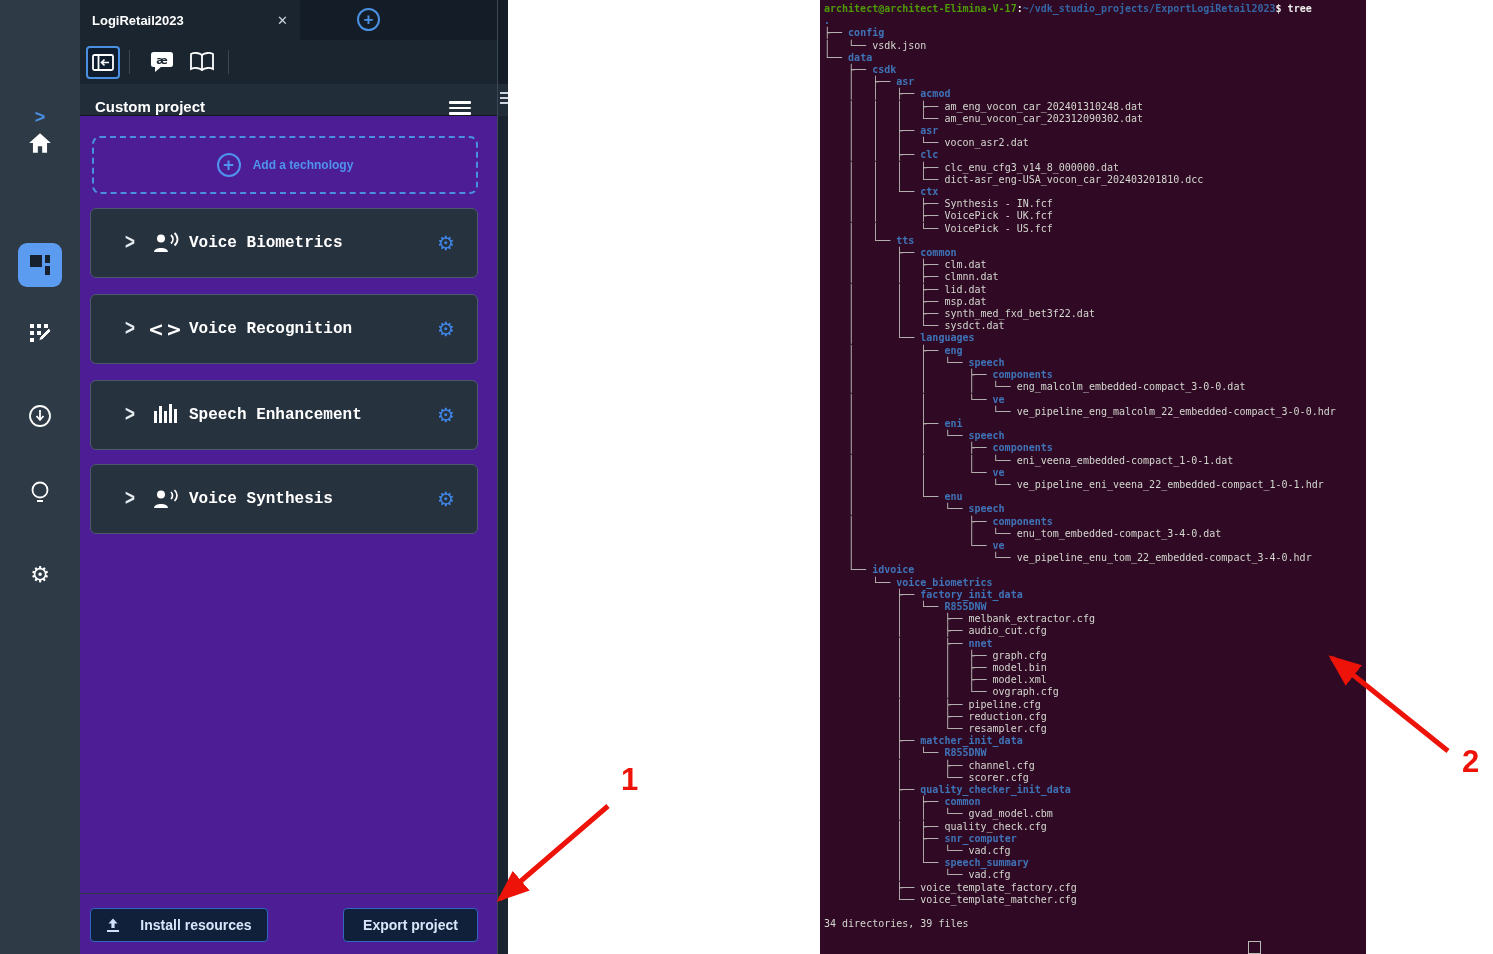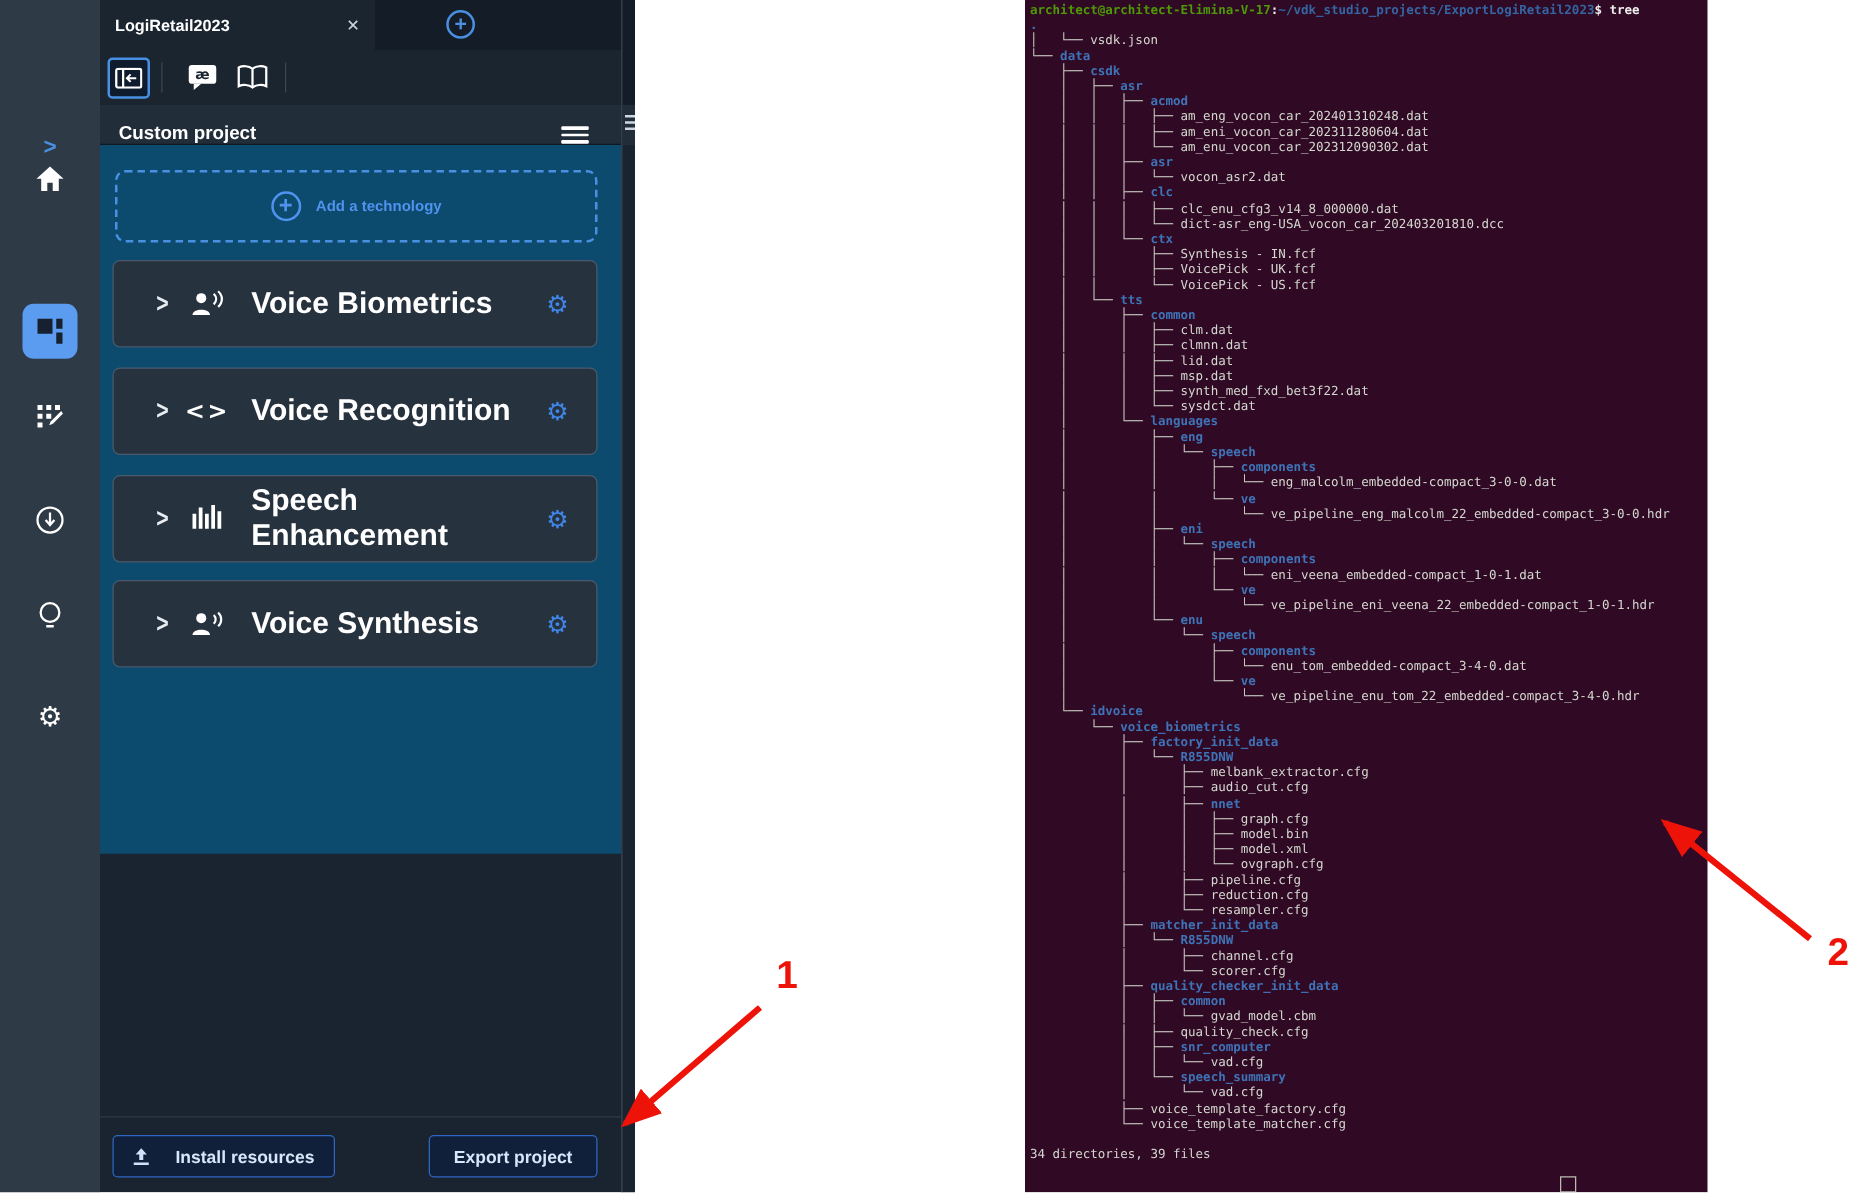--- a/index.html
+++ b/index.html
@@ -6,21 +6,21 @@
   .stage{position:relative;width:1493px;height:954px;background:#ffffff;overflow:hidden;
          font-family:"Liberation Sans",sans-serif;}
   
   .app-window{position:absolute;left:0;top:0;width:508px;height:954px;background:#1a2430;}
   .sidebar{position:absolute;left:0;top:0;width:80px;height:954px;background:#2e3a46;}
   .side-item{position:absolute;left:0;width:80px;height:44px;display:flex;align-items:center;justify-content:center;}
   .side-chevron{color:#4a90e2;font-size:18px;font-weight:bold;}
   .side-selected{position:absolute;left:18px;width:44px;height:44px;background:#5b9bf0;border-radius:9px;
                  display:flex;align-items:center;justify-content:center;}
   .gear-glyph{color:#ffffff;font-size:22px;line-height:1;font-family:"DejaVu Sans",sans-serif;}
-  .main{position:absolute;left:80px;top:0;width:417px;height:683px;background:#0c4a6e;}
+  .main{position:absolute;left:80px;top:0;width:417px;height:954px;background:#4c1d95;}
   .tabstrip{position:absolute;left:0;top:0;width:417px;height:40px;background:#141d27;}
   .tab{position:absolute;left:0;top:0;width:220px;height:40px;background:#1b2530;
        display:flex;align-items:center;padding:0 12px;box-sizing:border-box;}
   .tab-title{color:#ffffff;font-size:13px;font-weight:bold;flex:1;}
   .tab-close{color:#cdd5de;font-size:13px;cursor:default;}
   .newtab{position:absolute;left:277px;top:8px;width:23px;height:23px;border:2px solid #4a90e2;border-radius:50%;
           color:#4a90e2;display:flex;align-items:center;justify-content:center;font-size:17px;font-weight:bold;box-sizing:border-box;}
   .toolbar{position:absolute;left:0;top:40px;width:417px;height:44px;background:#1b2530;
            display:flex;align-items:center;}
   .tool-btn{width:34px;height:33px;margin-left:6px;display:flex;align-items:center;justify-content:center;border-radius:4px;}
@@ -33,21 +33,21 @@
   .hamburger div{height:2.6px;background:#ffffff;border-radius:1px;}
   .add-tech{position:absolute;left:12px;top:136px;width:386px;height:58px;border:2px dashed #4a90e2;border-radius:8px;
             display:flex;align-items:center;justify-content:center;gap:12px;box-sizing:border-box;}
   .add-tech .plus-circle{width:24px;height:24px;border:2.4px solid #4f93ee;border-radius:50%;color:#4f93ee;
             display:flex;align-items:center;justify-content:center;font-size:19px;font-weight:bold;box-sizing:border-box;}
   .add-tech .lbl{color:#4f93ee;font-size:12px;font-weight:bold;}
   .card{position:absolute;left:10px;width:388px;height:70px;background:#27323f;border:1px solid #4a5a6d;border-radius:6px;
         display:flex;align-items:center;box-sizing:border-box;}
   .card .chev{color:#e8edf2;font-size:17px;font-weight:bold;margin-left:34px;transform:scaleY(1.25);}
   .card .t-icon{width:30px;margin-left:16px;display:flex;align-items:center;justify-content:center;color:#ffffff;}
-  .card .t-label{color:#ffffff;font-size:24px;font-weight:bold;margin-left:20px;flex:1;}
+  .card .t-label{color:#ffffff;font-size:16px;font-weight:bold;margin-left:8px;flex:1;font-family:Liberation Mono, monospace;}
   .card .t-gear{color:#3f86e8;font-size:20px;margin-right:22px;font-family:"DejaVu Sans",sans-serif;}
   .angle-icon{font-size:19px;font-weight:bold;letter-spacing:2px;color:#ffffff;font-family:"DejaVu Sans",sans-serif;}
   .footer-bar{position:absolute;left:0;top:893px;width:417px;height:61px;border-top:1px solid #2c3845;box-sizing:border-box;}
   .f-btn{position:absolute;top:14px;height:34px;background:#10203a;border:1.5px solid #2f66c2;border-radius:4px;
          color:#d9e6fa;font-size:14px;font-weight:bold;display:flex;align-items:center;justify-content:center;gap:20px;box-sizing:border-box;}
   .f-install{left:10px;width:178px;}
   .f-export{left:263px;width:135px;}
   .sliver{position:absolute;left:497px;top:0;width:11px;height:954px;background:#1a2430;border-left:1px solid #394756;overflow:hidden;box-sizing:border-box;}
   .sliver .band-top{position:absolute;left:0;top:0;width:11px;height:84px;background:#141d27;}
   .sliver .band-head{position:absolute;left:0;top:84px;width:11px;height:32px;background:#222d3a;}
@@ -253,27 +253,27 @@
           <div></div>
           <div></div>
         </div>
     </div>
   </section>
 
   <section class="terminal">
     <div class="t-line"><span class="p-user">architect@architect-Elimina-V-17</span><span class="p-sep">:</span><span class="p-path">~/vdk_studio_projects/ExportLogiRetail2023</span><span class="p-sep">$ </span><span class="p-cmd">tree</span></div>
     <div id="tree-output">
         <div class="t-line"><span class="pfx"></span><span class="dirname">.</span></div>
+        <div class="t-line"><span class="pfx">├── </span><span class="dirname">config</span></div>
         <div class="t-line"><span class="pfx">│   └── </span><span class="filename">vsdk.json</span></div>
         <div class="t-line"><span class="pfx">└── </span><span class="dirname">data</span></div>
         <div class="t-line"><span class="pfx">    ├── </span><span class="dirname">csdk</span></div>
         <div class="t-line"><span class="pfx">    │   ├── </span><span class="dirname">asr</span></div>
         <div class="t-line"><span class="pfx">    │   │   ├── </span><span class="dirname">acmod</span></div>
         <div class="t-line"><span class="pfx">    │   │   │   ├── </span><span class="filename">am_eng_vocon_car_202401310248.dat</span></div>
-        <div class="t-line"><span class="pfx">    │   │   │   ├── </span><span class="filename">am_eni_vocon_car_202311280604.dat</span></div>
         <div class="t-line"><span class="pfx">    │   │   │   └── </span><span class="filename">am_enu_vocon_car_202312090302.dat</span></div>
         <div class="t-line"><span class="pfx">    │   │   ├── </span><span class="dirname">asr</span></div>
         <div class="t-line"><span class="pfx">    │   │   │   └── </span><span class="filename">vocon_asr2.dat</span></div>
         <div class="t-line"><span class="pfx">    │   │   ├── </span><span class="dirname">clc</span></div>
         <div class="t-line"><span class="pfx">    │   │   │   ├── </span><span class="filename">clc_enu_cfg3_v14_8_000000.dat</span></div>
         <div class="t-line"><span class="pfx">    │   │   │   └── </span><span class="filename">dict-asr_eng-USA_vocon_car_202403201810.dcc</span></div>
         <div class="t-line"><span class="pfx">    │   │   └── </span><span class="dirname">ctx</span></div>
         <div class="t-line"><span class="pfx">    │   │       ├── </span><span class="filename">Synthesis - IN.fcf</span></div>
         <div class="t-line"><span class="pfx">    │   │       ├── </span><span class="filename">VoicePick - UK.fcf</span></div>
         <div class="t-line"><span class="pfx">    │   │       └── </span><span class="filename">VoicePick - US.fcf</span></div>

